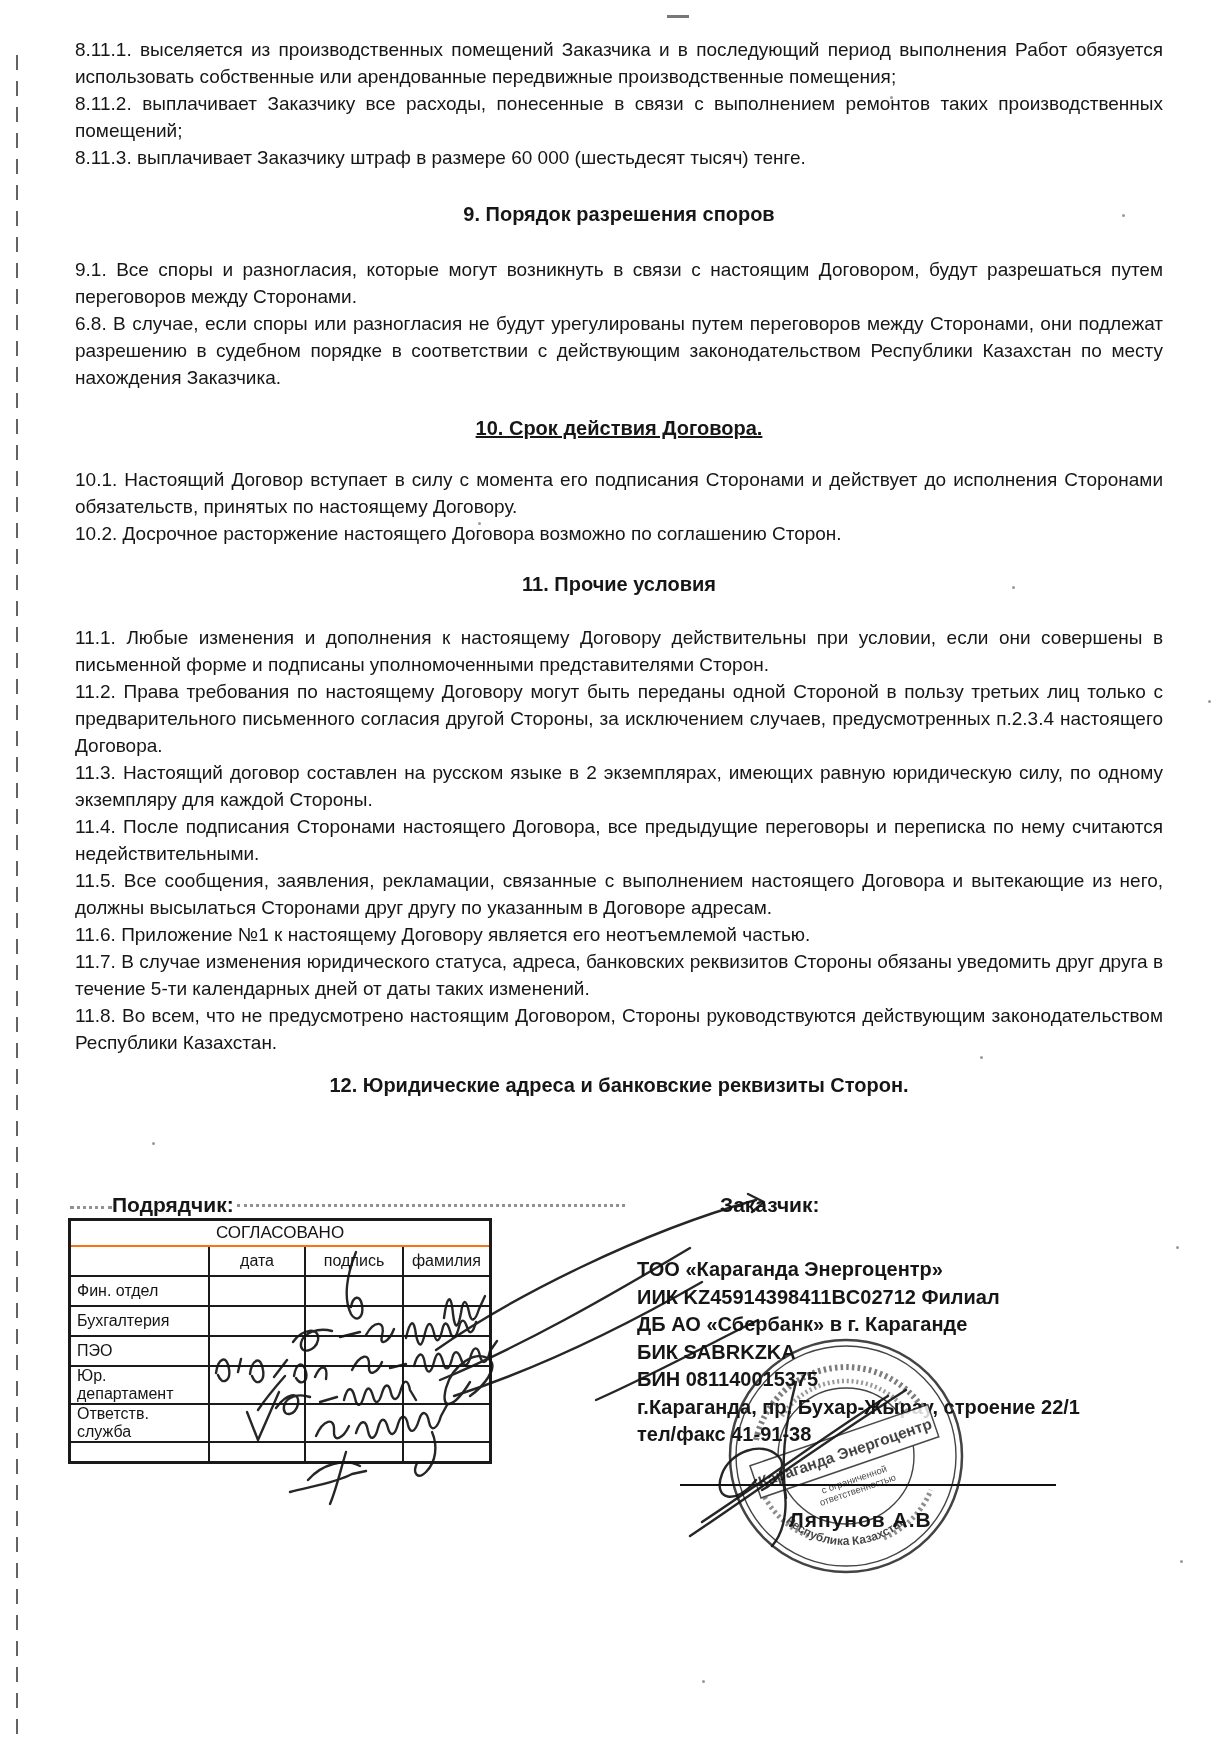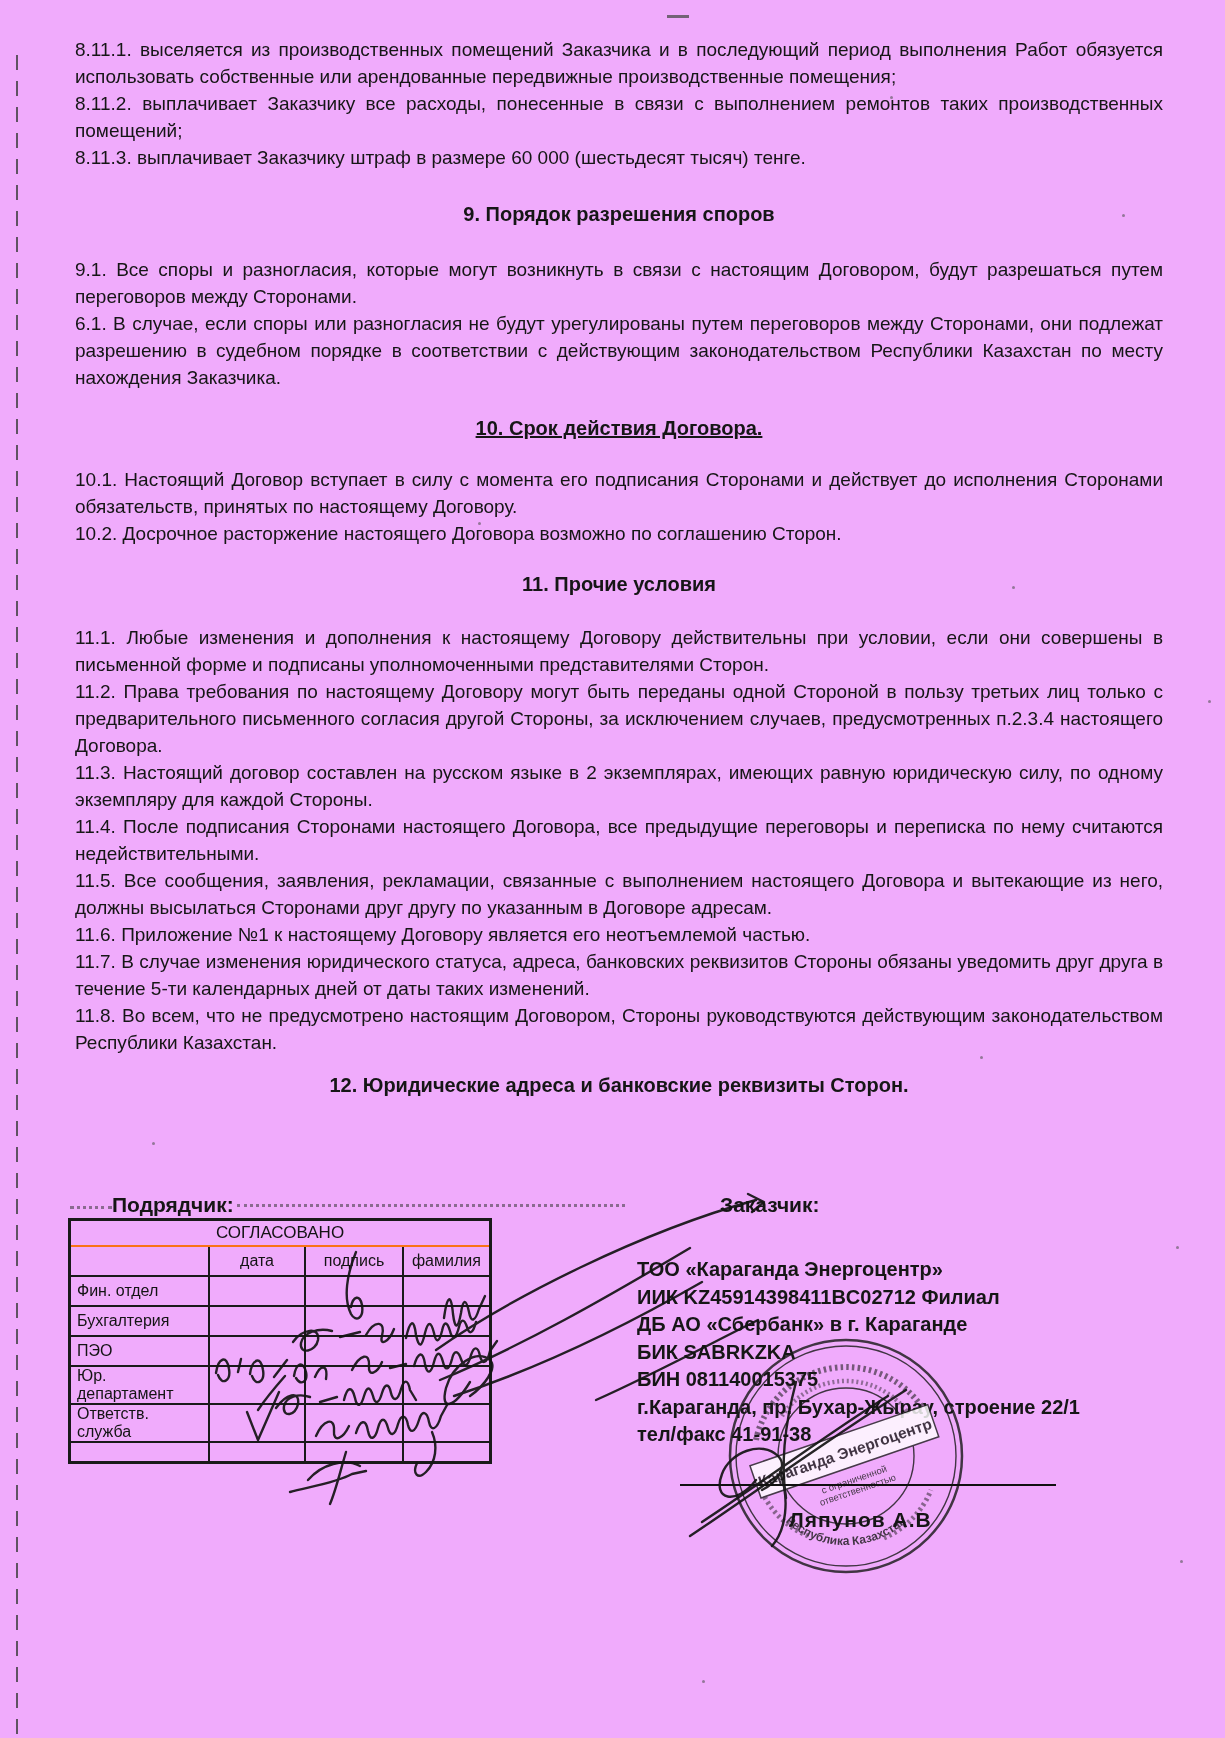--- a/index.html
+++ b/index.html
@@ -1,19 +1,19 @@
 <!DOCTYPE html>
 <html><head>
 <meta charset="utf-8">
 <style>
   html,body{margin:0;padding:0;background:#e8e8e8;}
   .page{
     position:relative;
     width:1225px;height:1738px;
-    background:#f0abfc;
+    background:#ffffff;
     font-family:"Liberation Sans", sans-serif;
     color:#161616;
     overflow:hidden;
   }
   
   .fold-line{
     position:absolute;left:16px;top:55px;bottom:0;width:2px;
     background:repeating-linear-gradient(to bottom,#3c3c3c 0 15px,transparent 15px 26px);
     opacity:.8;
   }
@@ -85,21 +85,21 @@
 
   <div class="fold-line"></div>
   <div class="top-dash"></div>
 
   <div class="doc">
     <p>8.11.1. выселяется из производственных помещений Заказчика и в последующий период выполнения Работ обязуется использовать собственные или арендованные передвижные производственные помещения;</p>
     <p>8.11.2. выплачивает Заказчику все расходы, понесенные в связи с выполнением ремонтов таких производственных помещений;</p>
     <p>8.11.3. выплачивает Заказчику  штраф в размере 60 000 (шестьдесят тысяч) тенге.</p>
     <h3 class="h9">9.  Порядок разрешения споров</h3>
     <p>9.1. Все споры и разногласия, которые могут возникнуть в связи с настоящим Договором, будут разрешаться путем переговоров между Сторонами.</p>
-    <p>6.1. В случае, если споры или разногласия не будут урегулированы путем переговоров между Сторонами, они подлежат разрешению в судебном порядке в соответствии с действующим законодательством Республики Казахстан по месту нахождения Заказчика.</p>
+    <p>6.8. В случае, если споры или разногласия не будут урегулированы путем переговоров между Сторонами, они подлежат разрешению в судебном порядке в соответствии с действующим законодательством Республики Казахстан по месту нахождения Заказчика.</p>
     <h3 class="h10">10. Срок действия Договора.</h3>
     <p>10.1. Настоящий Договор вступает в силу с момента его подписания Сторонами и действует до исполнения Сторонами обязательств, принятых по настоящему Договору.</p>
     <p>10.2.  Досрочное расторжение настоящего Договора возможно по соглашению Сторон.</p>
     <h3 class="h11">11. Прочие условия</h3>
     <p>11.1. Любые изменения и дополнения к настоящему Договору действительны при условии, если они совершены в письменной форме и подписаны уполномоченными представителями Сторон.</p>
     <p>11.2. Права требования по настоящему Договору могут быть переданы одной Стороной в пользу третьих лиц только с предварительного письменного согласия другой Стороны, за исключением случаев, предусмотренных п.2.3.4 настоящего Договора.</p>
     <p>11.3. Настоящий договор составлен на русском языке в 2 экземплярах, имеющих равную юридическую силу,  по одному экземпляру для каждой Стороны.</p>
     <p>11.4. После подписания Сторонами настоящего Договора, все предыдущие переговоры и переписка по нему считаются недействительными.</p>
     <p>11.5. Все сообщения, заявления, рекламации, связанные с выполнением настоящего Договора и вытекающие из него, должны высылаться Сторонами друг другу по указанным в Договоре адресам.</p>
     <p>11.6. Приложение №1 к настоящему Договору является его неотъемлемой частью.</p>

